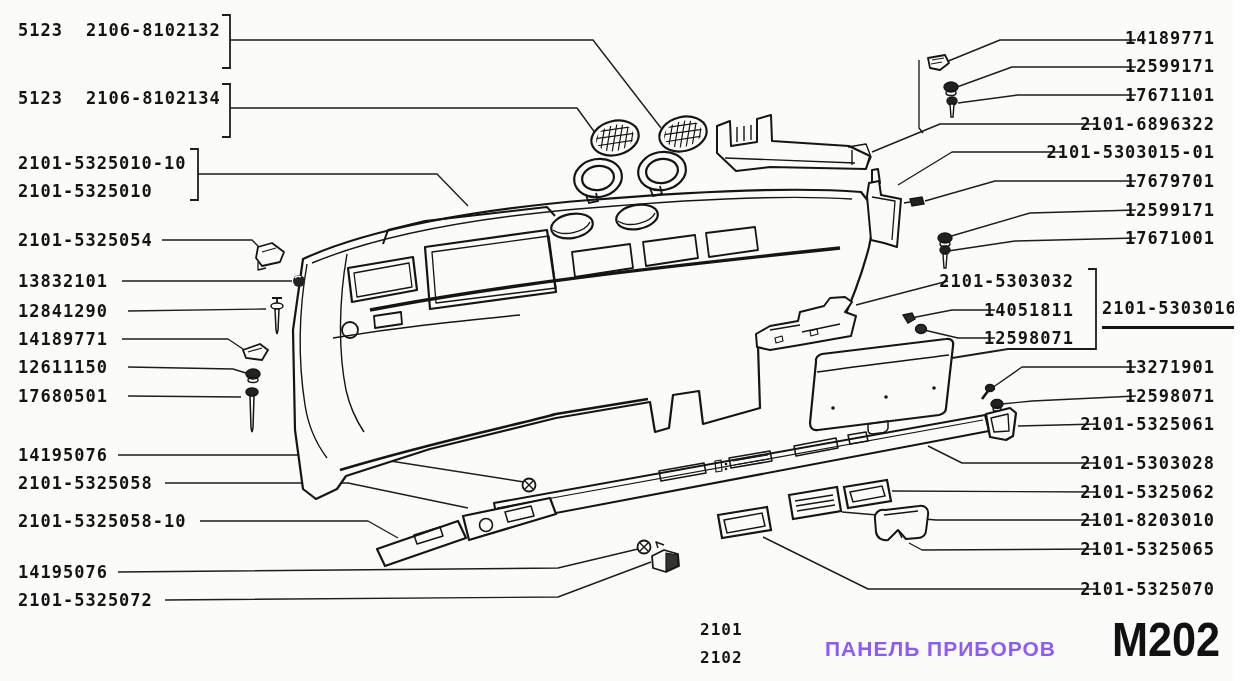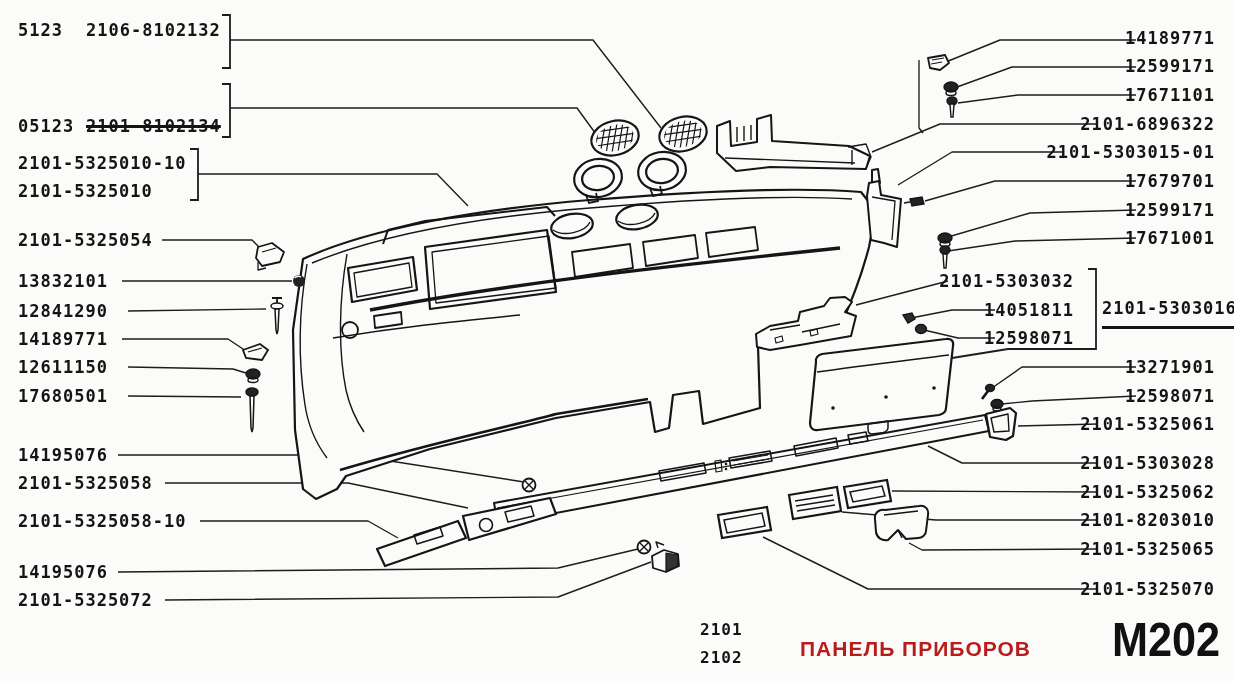--- a/index.html
+++ b/index.html
@@ -6,21 +6,21 @@
   #page{position:relative;width:1234px;height:681px;background:#fbfbf9;overflow:hidden;
          font-family:"DejaVu Sans Mono",monospace;color:#161616;}
   #art{position:absolute;left:0;top:0;}
   .lbl{position:absolute;font:700 17px "DejaVu Sans Mono",monospace;letter-spacing:1px;
        color:#141414;white-space:pre;line-height:1;}
   .lbl.r{text-align:right;}
   .prefix{display:inline-block;width:68px;}
   .strike .num{text-decoration:line-through;text-decoration-thickness:2.5px;}
   .assembly{border-bottom:3px solid #141414;padding-bottom:9px;}
   .model{position:absolute;font:700 16px "DejaVu Sans Mono",monospace;letter-spacing:1px;color:#141414;}
-  .sheet-title{position:absolute;font:700 21px "Liberation Sans",sans-serif;letter-spacing:1px;color:#b91c1c;}
+  .sheet-title{position:absolute;font:700 21px "Liberation Sans",sans-serif;letter-spacing:1px;color:#8b5cf6;margin-left:25px;}
   .sheet-code{position:absolute;font:700 48px "Liberation Sans",sans-serif;letter-spacing:0px;color:#111;
               transform:scaleX(.9);transform-origin:left center;}
 </style>
 </head>
 <body>
 
 <div id="page">
 
 <svg id="art" width="1247" height="681" viewBox="0 0 1247 681">
 
@@ -292,21 +292,21 @@
     <ellipse cx="990" cy="388" rx="4.5" ry="3.5" fill="#222"></ellipse>
     <path d="M988,391 L982,399" stroke-width="2.6" fill="none"></path>
   </g>
   <g stroke="#151515" stroke-width="1.4">
     <ellipse cx="997" cy="404" rx="6" ry="4.5" fill="#222"></ellipse>
     <ellipse cx="997" cy="409" rx="4" ry="2" fill="none"></ellipse>
   </g>
 </svg>
 
   <div class="lbl" style="left:18px;top:22px"><span class="prefix">5123</span><span class="num">2106-8102132</span></div>
-  <div class="lbl strike" style="left:18px;top:118px"><span class="prefix">05123</span><span class="num">2101-8102134</span></div>
+  <div class="lbl" style="left:18px;top:90px"><span class="prefix">5123</span><span class="num">2106-8102134</span></div>
   <div class="lbl" style="left:18px;top:155px">2101-5325010-10</div>
   <div class="lbl" style="left:18px;top:183px">2101-5325010</div>
   <div class="lbl" style="left:18px;top:232px">2101-5325054</div>
   <div class="lbl" style="left:18px;top:273px">13832101</div>
   <div class="lbl" style="left:18px;top:303px">12841290</div>
   <div class="lbl" style="left:18px;top:331px">14189771</div>
   <div class="lbl" style="left:18px;top:359px">12611150</div>
   <div class="lbl" style="left:18px;top:388px">17680501</div>
   <div class="lbl" style="left:18px;top:447px">14195076</div>
   <div class="lbl" style="left:18px;top:475px">2101-5325058</div>

